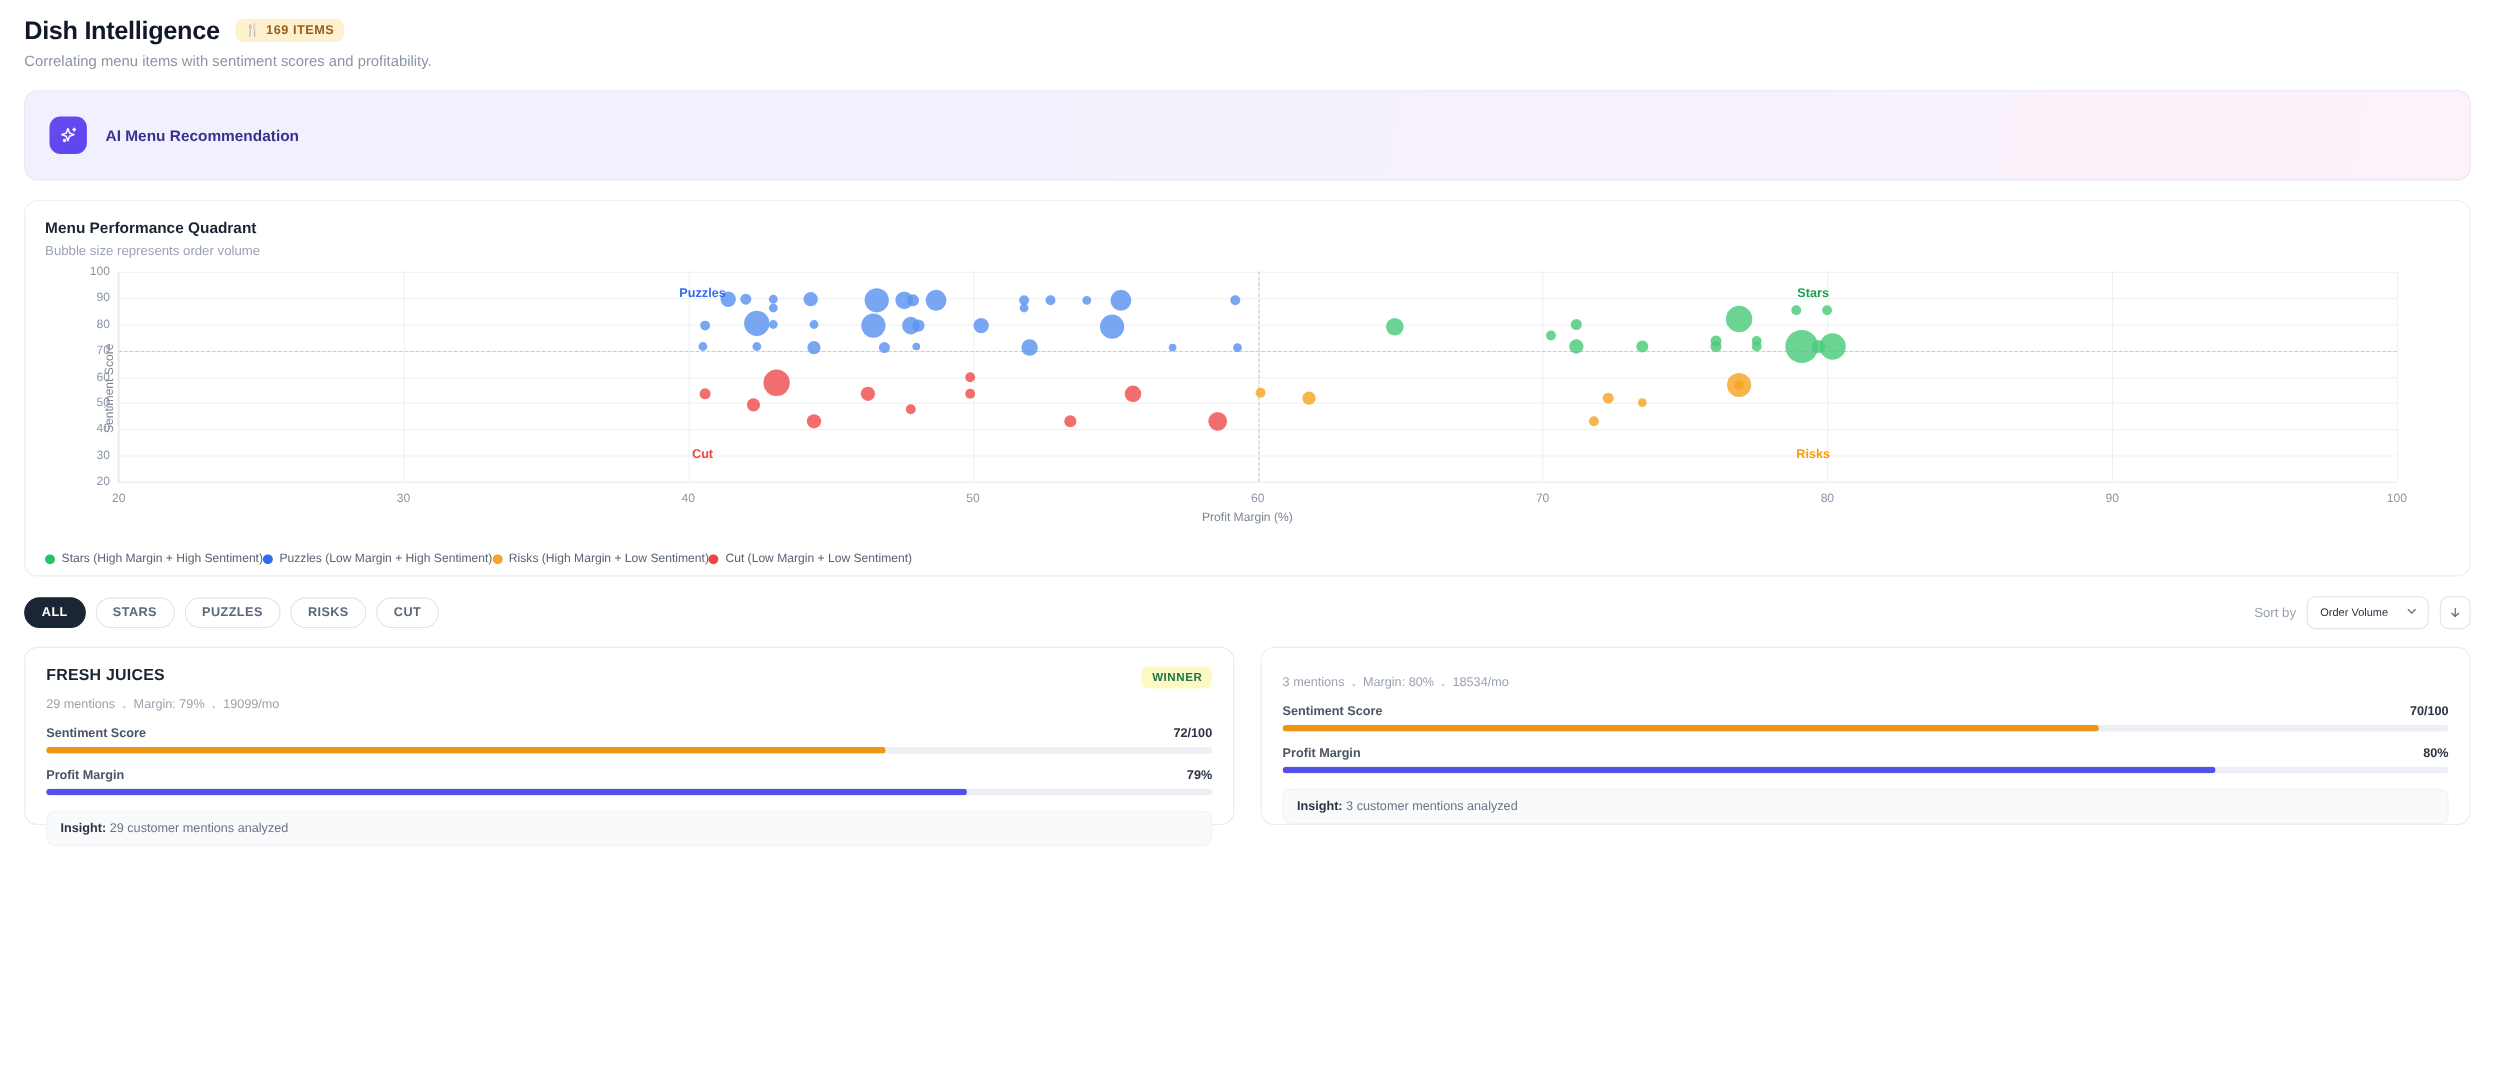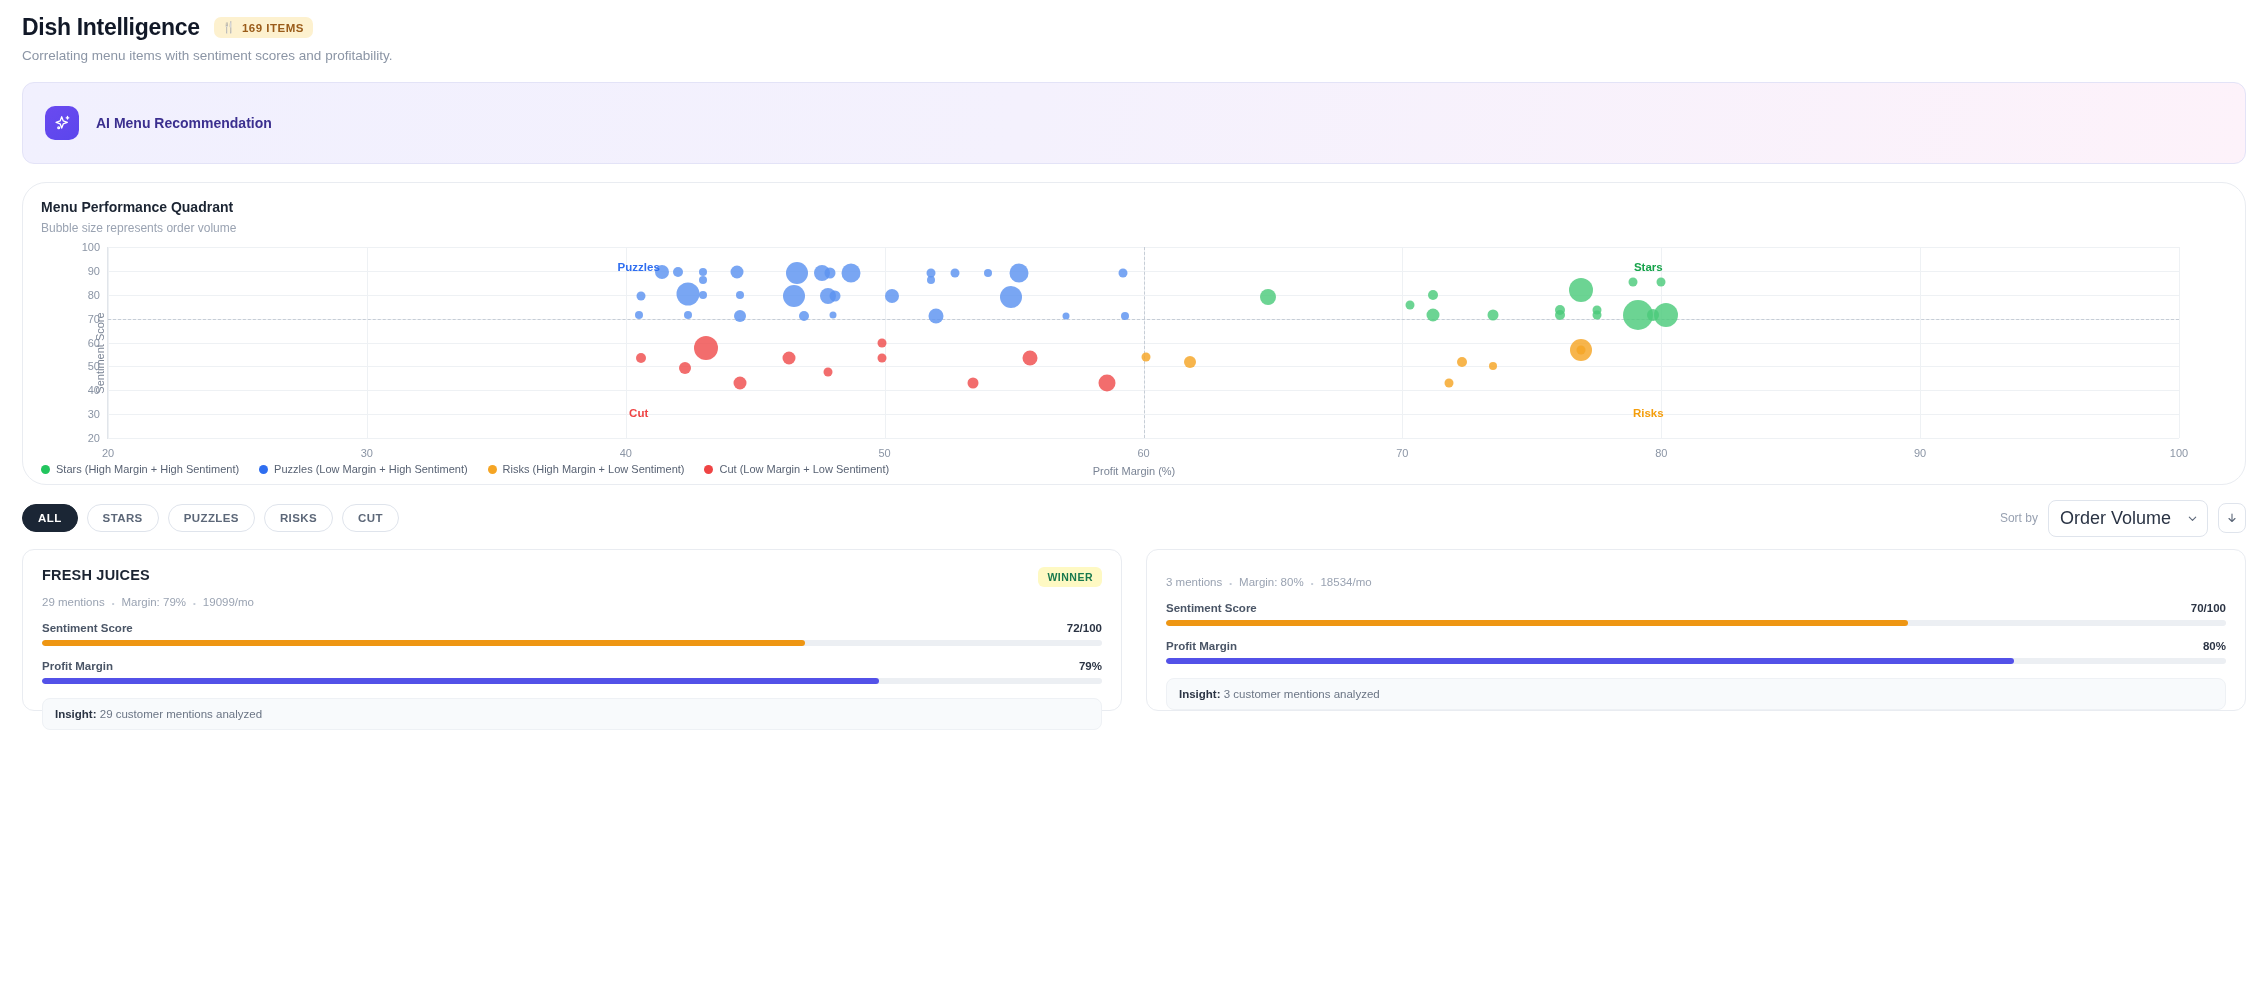--- a/index.html
+++ b/index.html
@@ -41,23 +41,23 @@
     background: linear-gradient(150deg,#6a4af0,#5b46ec);
     display: flex; align-items: center; justify-content: center;
   }
   .ai-txt-h { font-size: 14px; font-weight: 700; color: #3b2f8f; }
   .ai-txt-b { font-size: 13.5px; color: #5b52a8; margin-top: 6px; }
 
   
   .chart-card {
     margin-top: 18px;
     border: 1px solid #e9ecf1;
-    border-radius: 24px;
+    border-radius: 12px;
     background: #fff;
-    height: 303px;
+    height: 342px;
     padding: 16px 18px 10px 18px;
     position: relative;
   }
   .cc-title { font-size: 14px; font-weight: 700; color: #1b2432; }
   .cc-sub { font-size: 12px; color: #9aa3b2; margin-top: 6px; }
 
   .plot-wrap { position: relative; margin-top: 12px; height: 212px; }
   .plot {
     position: absolute; left: 66px; right: 48px; top: 0; height: 192px;
     border-left: 1px solid #e1e5ea; border-bottom: 1px solid #e1e5ea;
@@ -86,42 +86,42 @@
     font-size: 11px; color: #7a8495;
   }
   .qlab {
     position: absolute; transform: translate(-50%,-50%);
     font-size: 11.5px; font-weight: 700; white-space: nowrap;
   }
   .bub { position: absolute; border-radius: 50%; transform: translate(-50%,-50%); }
 
   .legend {
     position: absolute; left: 18px; bottom: 9px;
-    display: flex; align-items: center; gap: 20px;
+    display: flex; align-items: center; 
   }
   .lg { display: flex; align-items: center; gap: 6px; font-size: 11px; color: #586273; }
   .lg i { width: 9px; height: 9px; border-radius: 50%; display: block; }
 
   
   .filterbar {
     margin-top: 16px; height: 34px;
     display: flex; align-items: center; justify-content: space-between;
   }
   .chips { display: flex; gap: 9px; }
   .chip {
     border: 1px solid #dfe4ec; background: #fff; color: #5c6778;
     font-size: 11.5px; font-weight: 700; letter-spacing: .4px;
     border-radius: 999px; padding: 7px 15px; cursor: pointer;
   }
   .chip.on { background: #1b2635; border-color: #1b2635; color: #fff; }
   .sortwrap { display: flex; align-items: center; gap: 10px; }
   .sortlbl { font-size: 12px; color: #98a1b1; }
   .sortsel {
     border: 1px solid #dfe4ec; border-radius: 8px; background: #fff;
-    font-size: 18px; color: #2a3344; padding: 7px 9px 7px 11px;
+    font-size: 10px; color: #2a3344; padding: 7px 9px 7px 11px;
     display: flex; align-items: center; gap: 16px; cursor: pointer;
   }
   .sortdir {
     width: 28px; height: 30px; border: 1px solid #dfe4ec; border-radius: 8px;
     background: #fff; display: flex; align-items: center; justify-content: center;
     color: #5c6778; font-size: 13px; cursor: pointer;
   }
 
   
   .cards { margin-top: 14px; display: flex; gap: 24px; }

